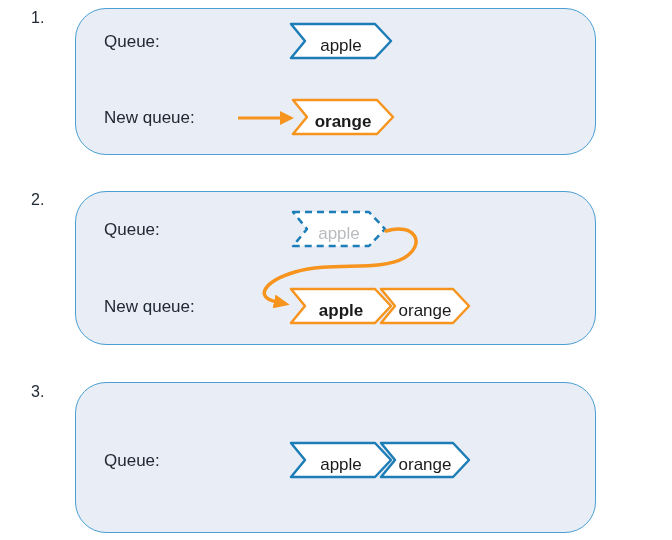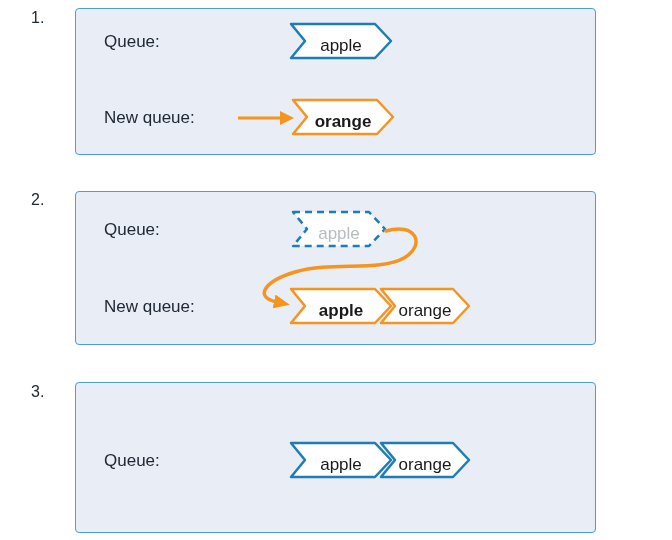--- a/index.html
+++ b/index.html
@@ -4,21 +4,21 @@
 <style>
   html,body { margin:0; padding:0; background:#ffffff; }
   .stage {
     position:relative; width:672px; height:540px; background:#ffffff;
     font-family:"Liberation Sans", sans-serif; overflow:hidden;
   }
   .panel {
     position:absolute; box-sizing:border-box;
     background:var(--panel-fill,#e8edf6);
     border:1.5px solid var(--panel-border,#4b9fd2);
-    border-radius:4px;
+    border-radius:31px;
   }
   .step-num {
     position:absolute; font-size:16px; line-height:20px;
     color:var(--text-dark,#212934);
   }
   .row-label {
     position:absolute; font-size:17px; line-height:22px;
     color:var(--text-dark,#212934); white-space:nowrap;
   }
   .chev { position:absolute; height:48px; }

